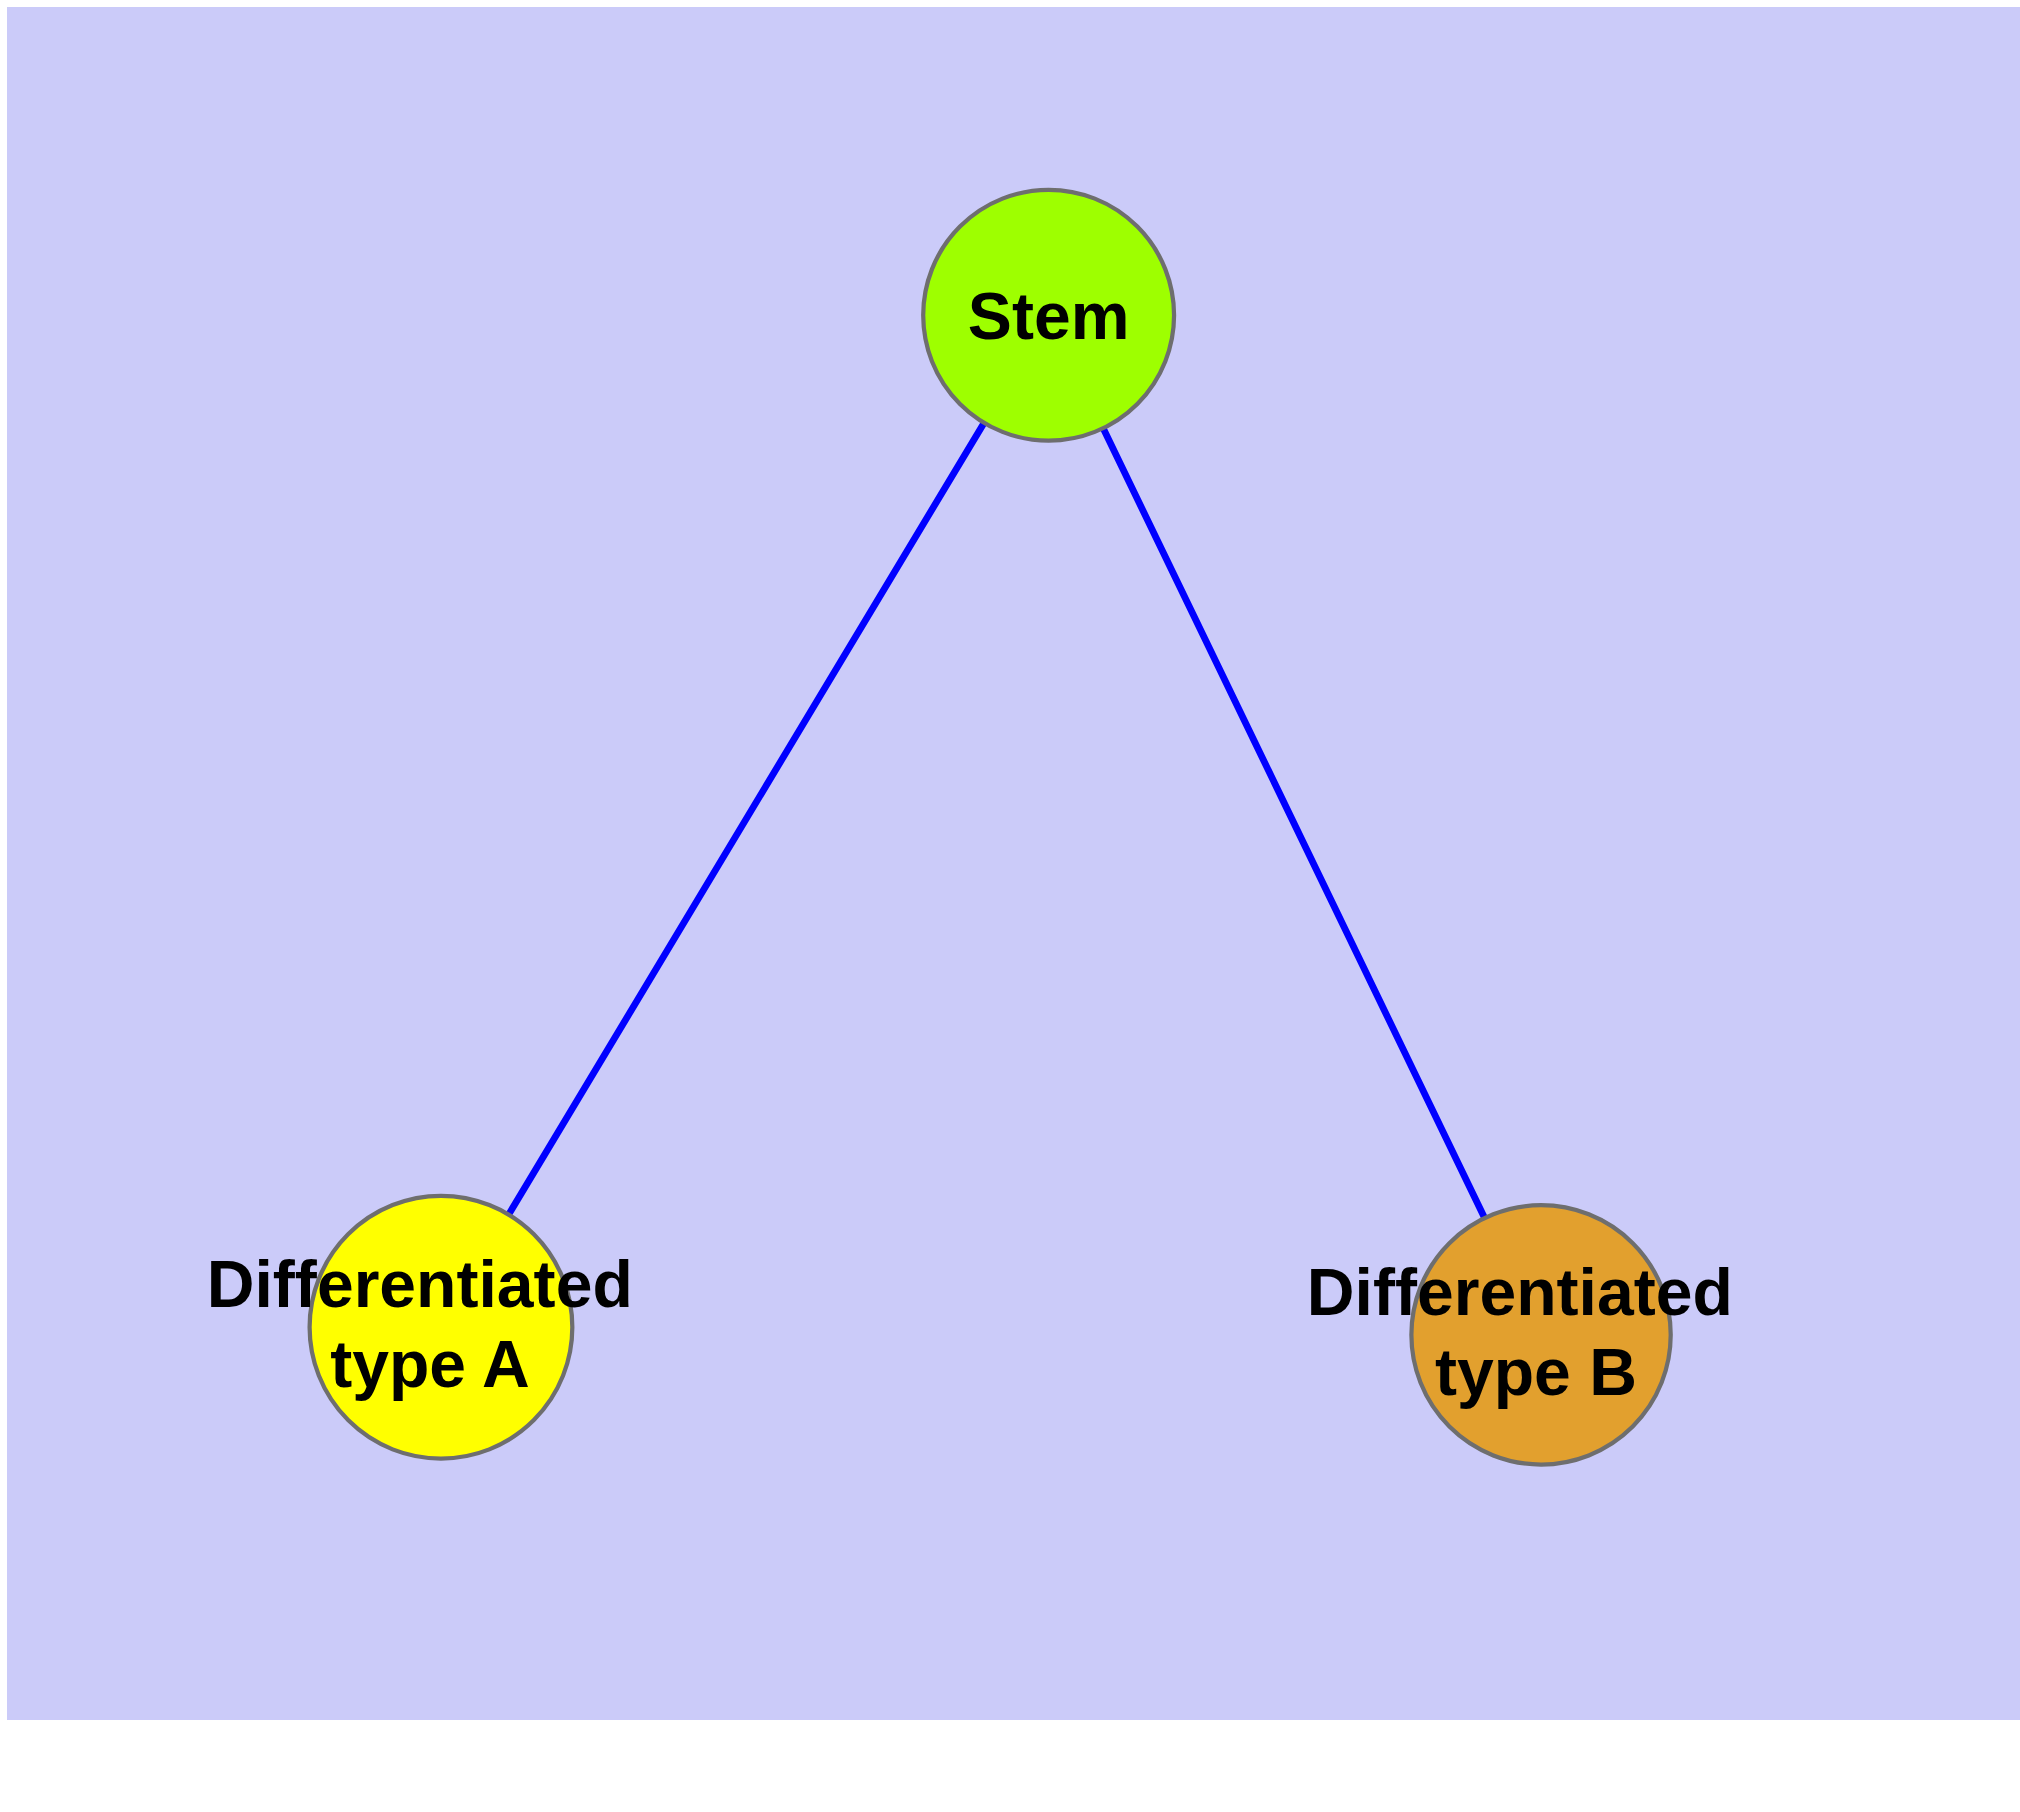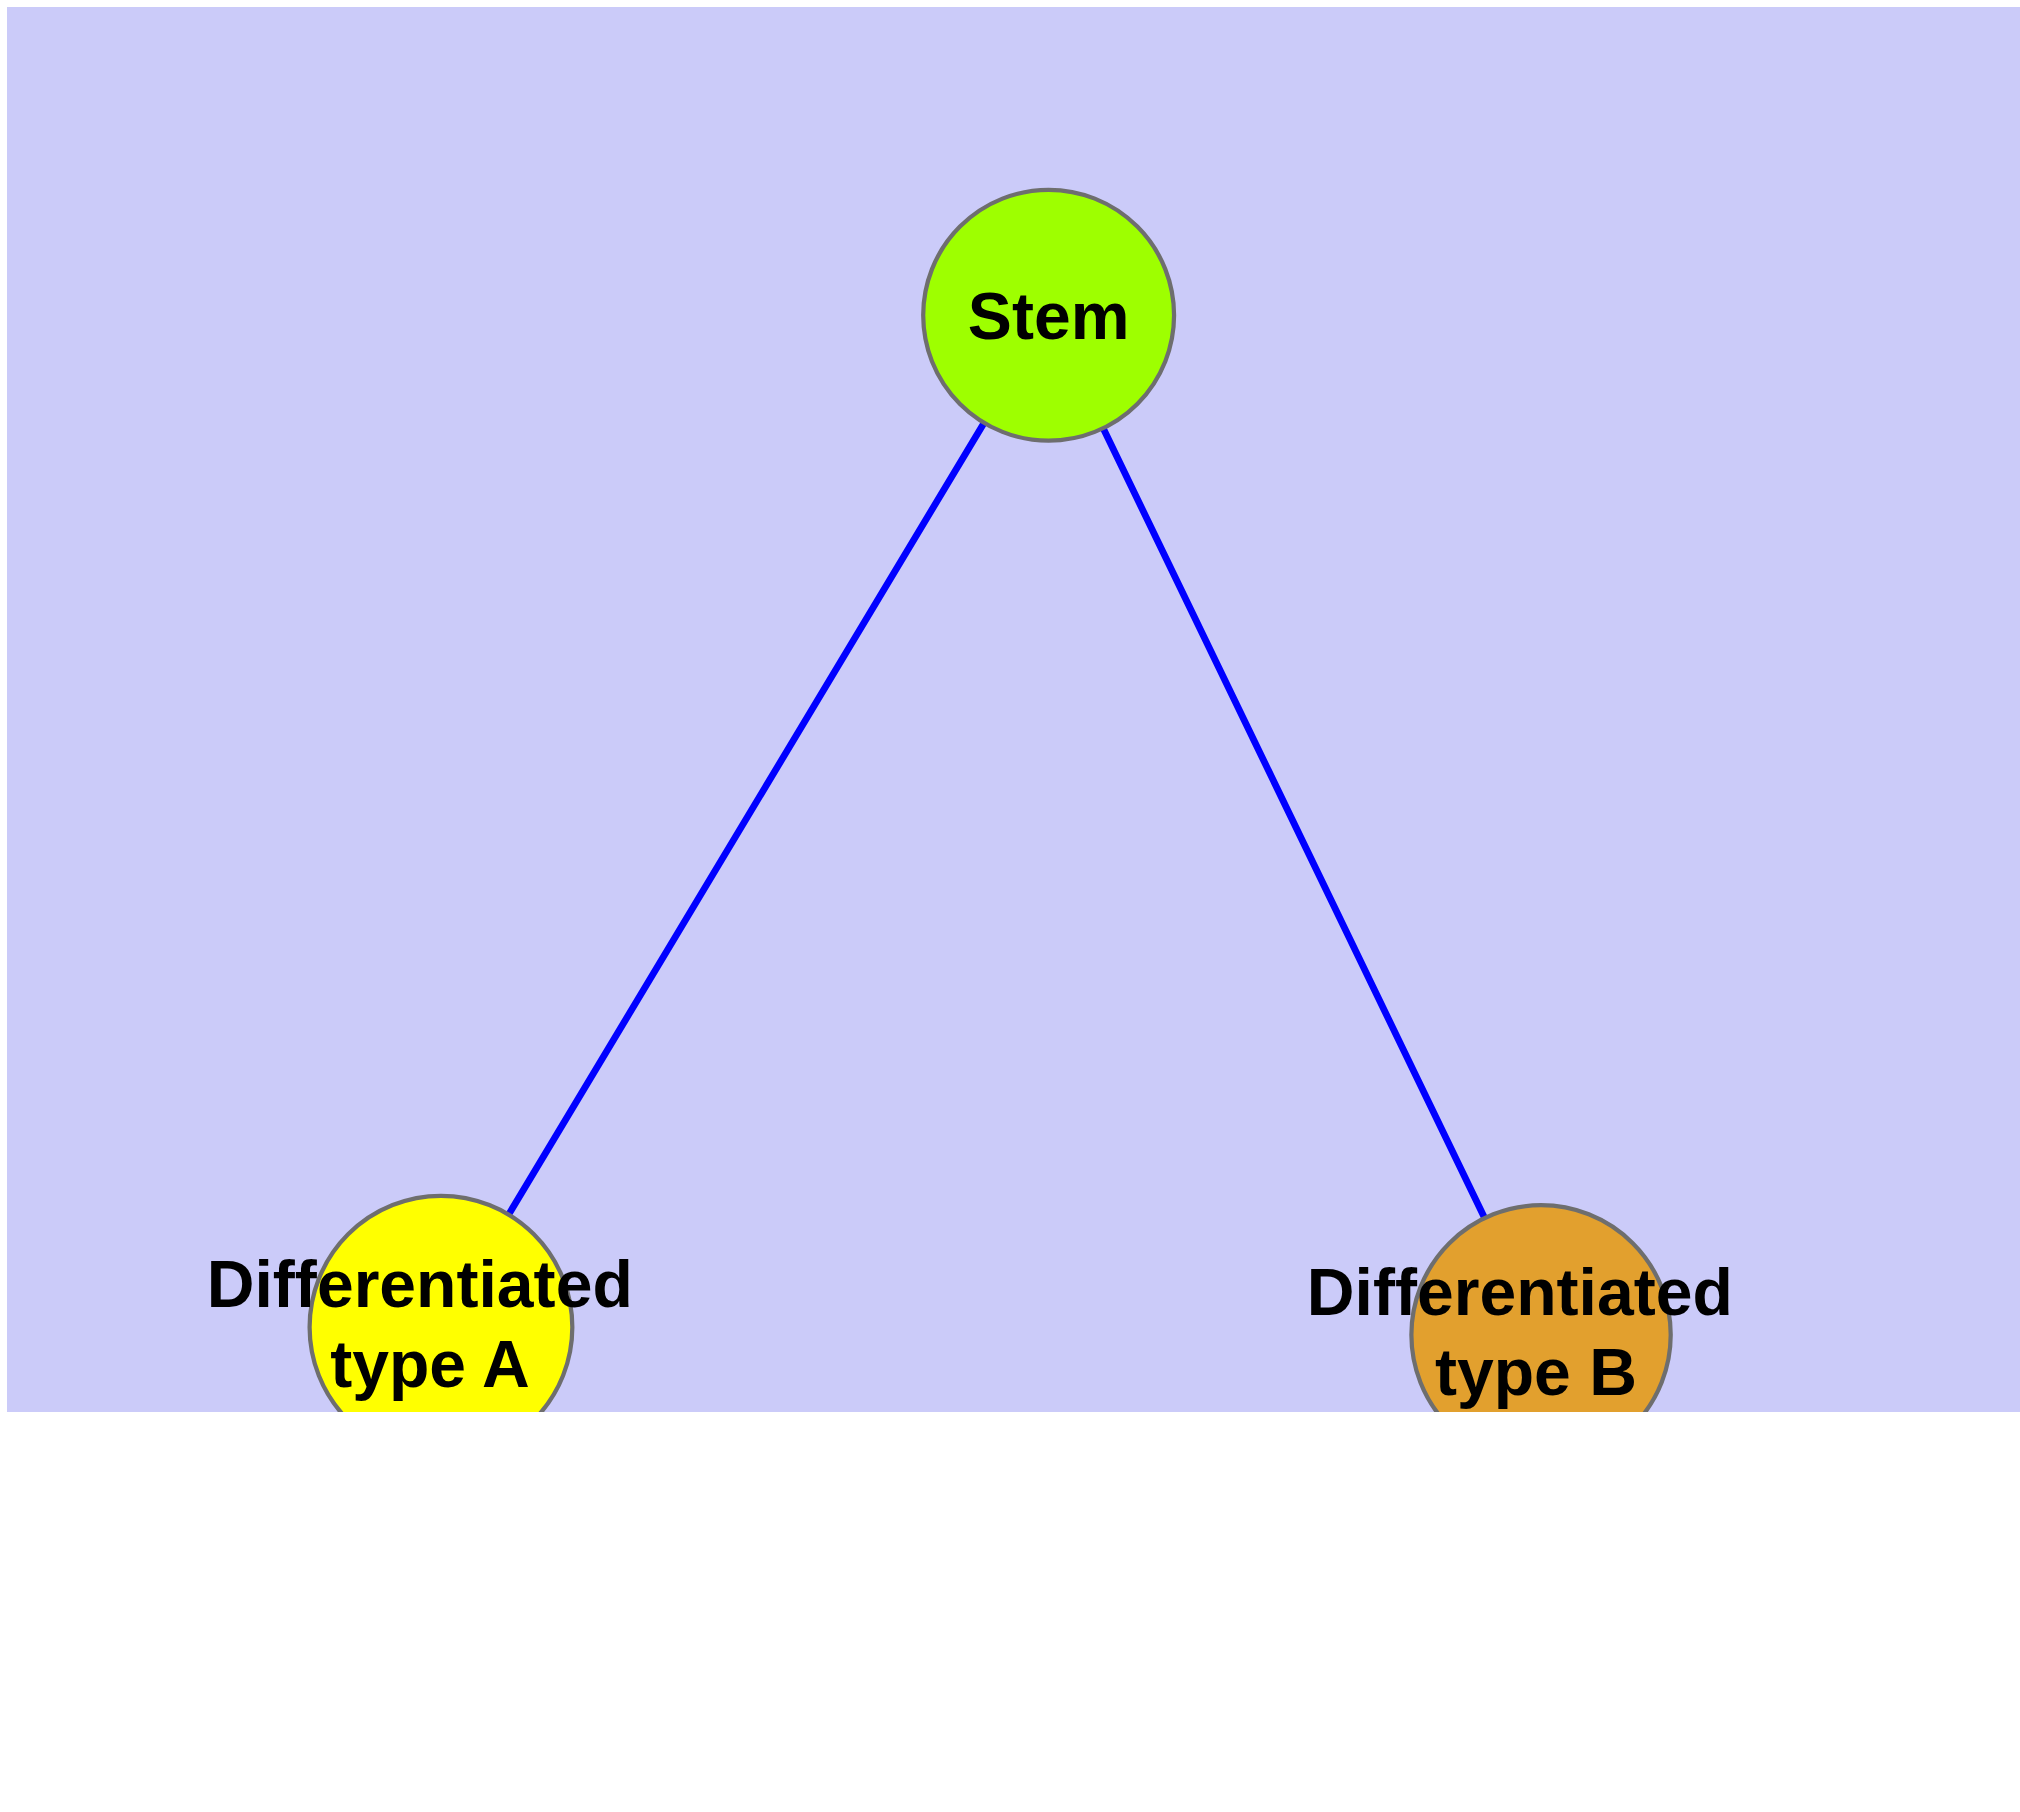--- a/index.html
+++ b/index.html
@@ -3,21 +3,21 @@
 <meta charset="utf-8">
 <style>
   html, body {
     margin: 0;
     padding: 0;
     background: #ffffff;
   }
   #canvas {
     position: relative;
     width: 2021px;
-    height: 1412px;
+    height: 1720px;
     background: #ffffff;
     overflow: hidden;
     font-family: "Liberation Sans", sans-serif;
   }
   #plot-bg {
     position: absolute;
     left: 6.8px;
     top: 6.8px;
     width: 2014px;
     height: 1805px;

